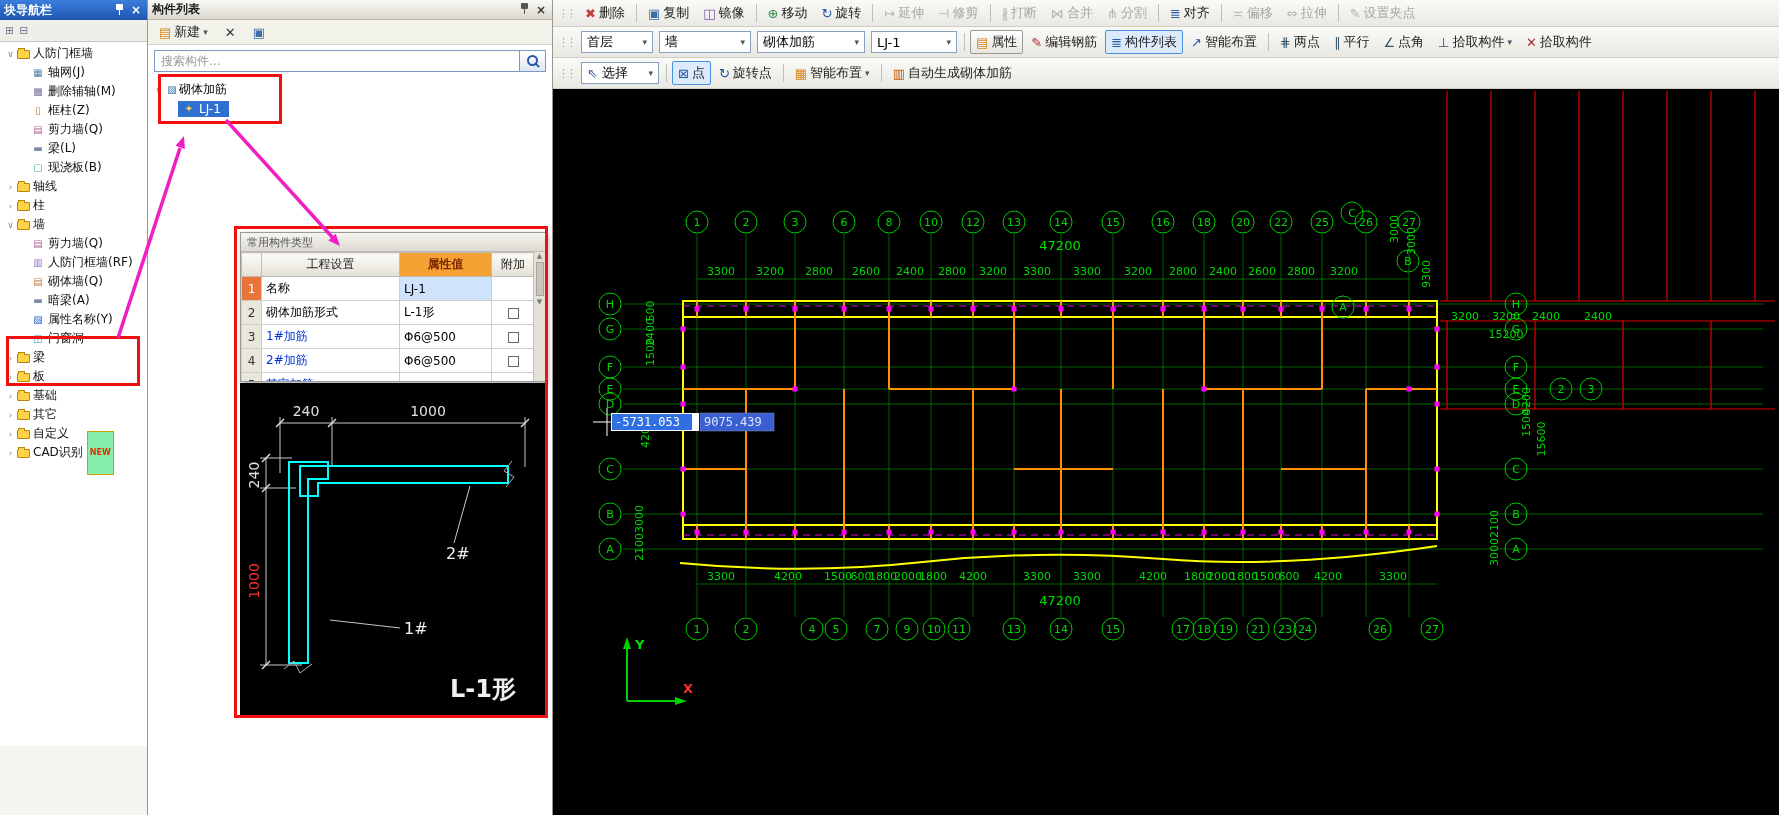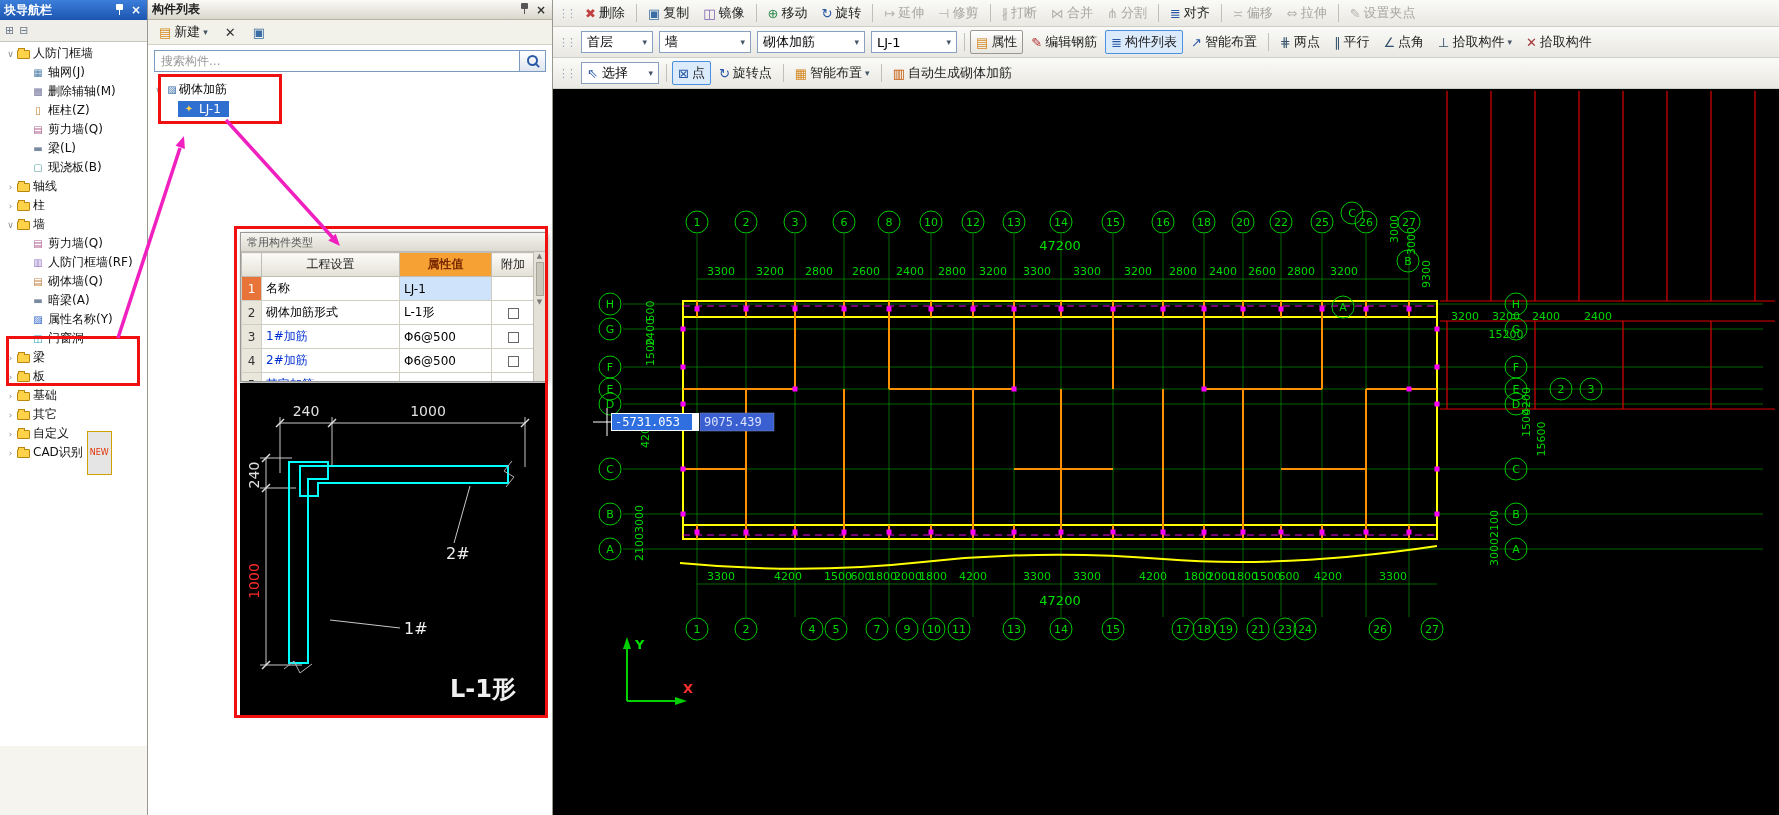--- a/index.html
+++ b/index.html
@@ -23,21 +23,21 @@
 .nav-btns{padding:2px 0;border-bottom:1px solid #c8c6bc;}
 .nav-btn{display:block;width:142px;margin:2px auto;height:21px;background:linear-gradient(#fdfdfd,#d8d6cc);border:1px solid #8a887e;border-radius:2px;font-size:12px;font-family:inherit;cursor:pointer;}
 .nav-tools{height:22px;border-bottom:1px solid #c8c6bc;display:flex;align-items:center;gap:5px;padding:0 5px;background:#efeee8;color:#6a7a8a;}
 .mini-ico{font-size:11px;cursor:pointer;}
 .nav-tree{background:#fff;height:calc(100% - 111px);overflow:hidden;padding-top:2px;}
 .tree-row{height:19px;display:flex;align-items:center;font-size:12px;white-space:nowrap;color:#111;cursor:default;}
 .tree-toggle{width:13px;color:#888;font-size:9px;text-align:center;flex:none;}
 .tree-glyph{width:14px;text-align:center;font-size:10px;margin-right:3px;flex:none;}
 .fold{width:13px;height:9px;background:#ffd24a;border:1px solid #b8860b;border-radius:1px;position:relative;margin:2px 3px 0 0;flex:none;}
 .fold::before{content:"";position:absolute;top:-3px;left:0;width:5px;height:2px;background:#ffd24a;border:1px solid #b8860b;border-bottom:none;}
-.badge-new{margin-left:4px;background:#e5e5e5;color:#e03000;font-size:8px;font-weight:normal;padding:16px 2px;border:1px solid #d0a000;line-height:10px;}
+.badge-new{margin-left:4px;background:#86efac;color:#e03000;font-size:8px;font-weight:bold;padding:16px 2px;border:1px solid #d0a000;line-height:10px;}
 
 .comp-panel{position:absolute;left:148px;top:0;width:405px;height:815px;background:#fff;border-right:1px solid #9a988e;z-index:1;}
 .comp-toolbar{height:25px;display:flex;align-items:center;gap:7px;padding:2px 6px;background:#f2f1ea;border-bottom:1px solid #d5d3c8;}
 .comp-toolbar .tool{padding:1px 4px;}
 .search-row{display:flex;margin:5px 6px 4px 6px;}
 .search-input{flex:1;height:22px;border:1px solid #7a9ac0;padding:0 6px;font-size:12px;font-family:inherit;color:#444;}
 .search-input::placeholder{color:#999;}
 .search-btn{width:26px;height:22px;border:1px solid #7a9ac0;border-left:none;background:linear-gradient(#ffffff,#dfe6f0);display:flex;align-items:center;justify-content:center;cursor:pointer;}
 .magicon{width:14px;height:14px;position:relative;display:inline-block;}
 .magicon::before{content:"";position:absolute;width:7px;height:7px;border:2px solid #2a5aa5;border-radius:50%;left:1px;top:1px;}

